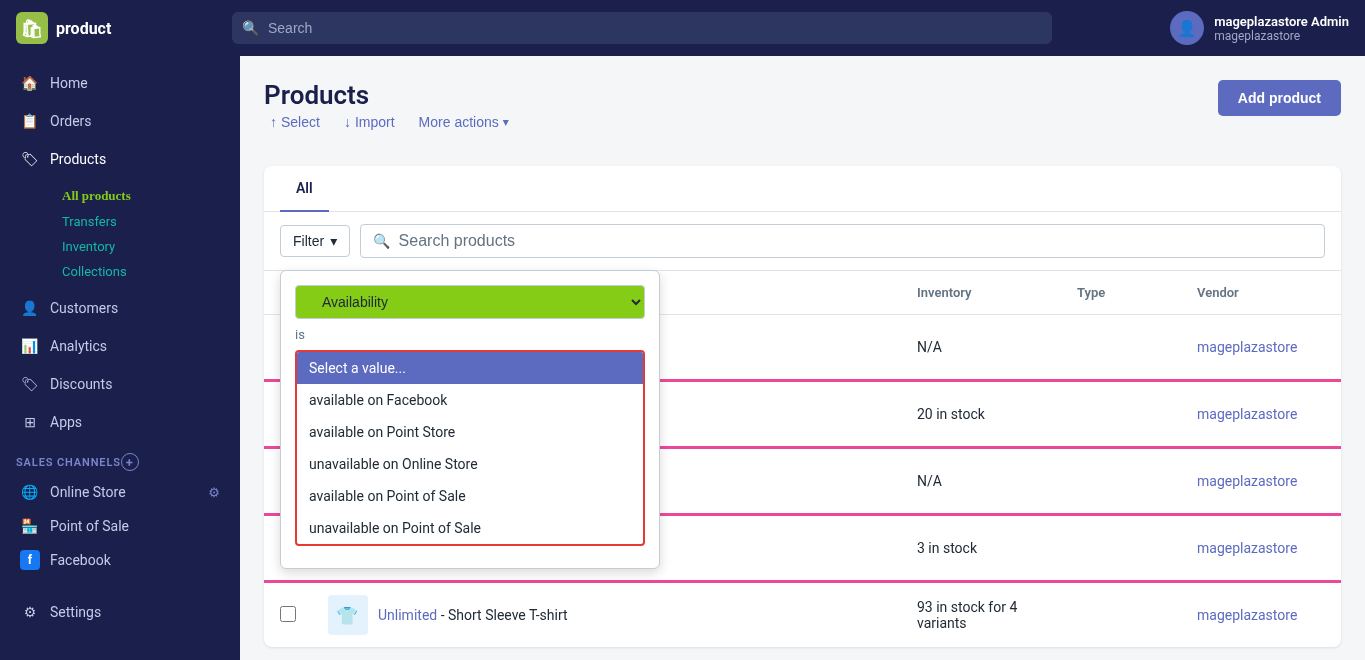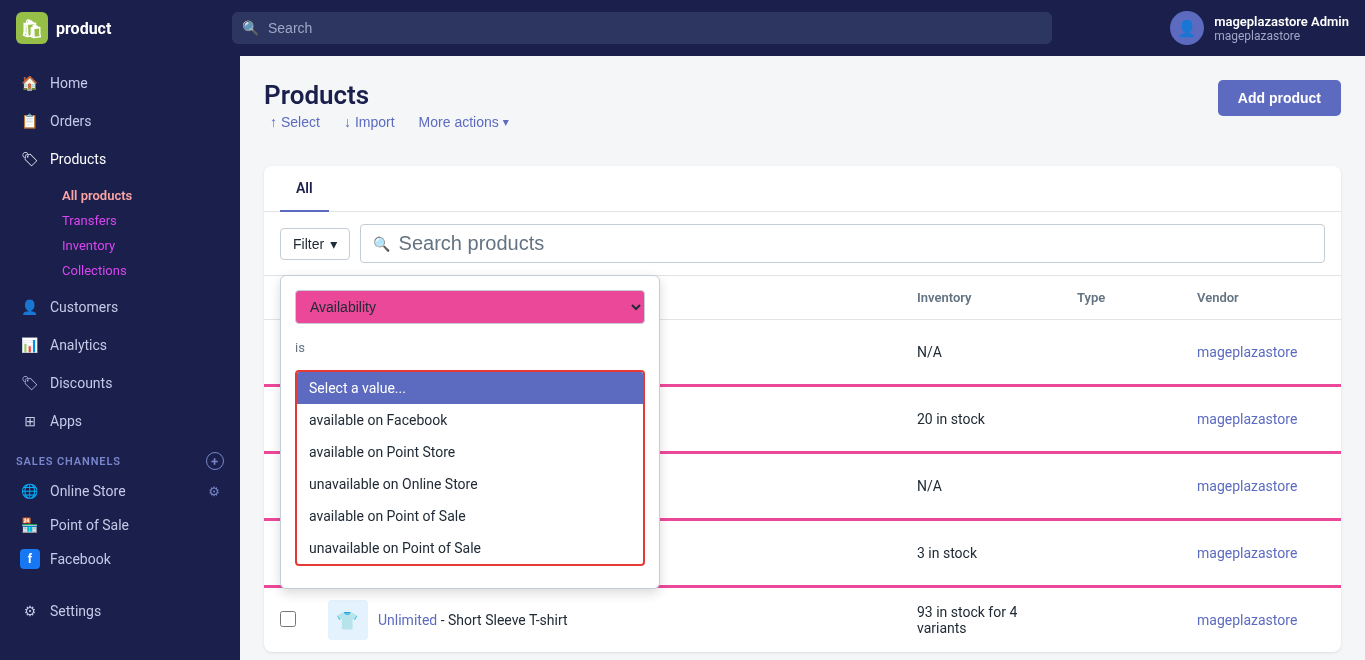--- a/index.html
+++ b/index.html
@@ -106,29 +106,29 @@
       border-radius: 4px;
       margin: 0 4px;
     }
     .sidebar-item.active-section { color: white; }
     .sidebar-icon { width: 20px; height: 20px; display: flex; align-items: center; justify-content: center; flex-shrink: 0; }
     .sidebar-sub {
       padding: 5px 0 5px 46px;
     }
     .sidebar-sub-item {
       padding: 5px 16px;
-      color: #d946ef;
+      color: #14b8a6;
       cursor: pointer;
       font-size: 13px;
     }
-    .sidebar-sub-item.active { color: #fca5a5; font-weight: 600; }
+    .sidebar-sub-item.active { color: #84cc16; font-weight: 600; font-family: Liberation Serif, serif; }
     .sidebar-section-header {
       display: flex;
       align-items: center;
-      justify-content: space-between;
+      justify-content: flex-start;
       padding: 12px 16px 4px 16px;
       color: #7986cb;
       font-size: 11px;
       font-weight: 600;
       letter-spacing: 0.08em;
       text-transform: uppercase;
     }
     .sidebar-section-header .plus-icon {
       width: 18px;
       height: 18px;
@@ -262,21 +262,21 @@
       gap: 8px;
       padding: 7px 12px;
       border: 1px solid #c4cdd5;
       border-radius: 4px;
       background: white;
       color: #637381;
     }
     .search-products input {
       border: none;
       outline: none;
-      font-size: 20px;
+      font-size: 16px;
       flex: 1;
       color: #212b36;
     }
     .search-products input::placeholder { color: #637381; }
 
     
     .filter-dropdown {
       position: absolute;
       top: 100%;
       left: 16px;
@@ -289,48 +289,48 @@
       padding: 14px;
     }
     .filter-dropdown-title {
       font-size: 13px;
       color: #637381;
       margin-bottom: 10px;
       font-weight: 500;
     }
     .filter-dropdown select {
       width: 100%;
-      padding: 7px 10px;
+      padding: 7px 22px;
       border: 1px solid #c4cdd5;
       border-radius: 4px;
       font-size: 14px;
       color: #212b36;
-      background: #ec4899;
-      margin-bottom: 16px;
+      background: #84cc16;
+      margin-bottom: 8px;
       outline: none;
       cursor: pointer;
       appearance: auto;
     }
     .filter-is-label {
       font-size: 13px;
       color: #637381;
       margin-bottom: 6px;
     }
     .value-select-wrap {
       position: relative;
       margin-bottom: 8px;
     }
 
     
     .value-dropdown-list {
       border: 2px solid #e53935;
       border-radius: 4px;
       background: white;
       overflow: hidden;
-      margin-top: 15px;
+      margin-top: 8px;
     }
     .value-dropdown-option {
       padding: 8px 12px;
       font-size: 14px;
       cursor: pointer;
       color: #212b36;
     }
     .value-dropdown-option.selected {
       background: #5c6bc0;
       color: white;

